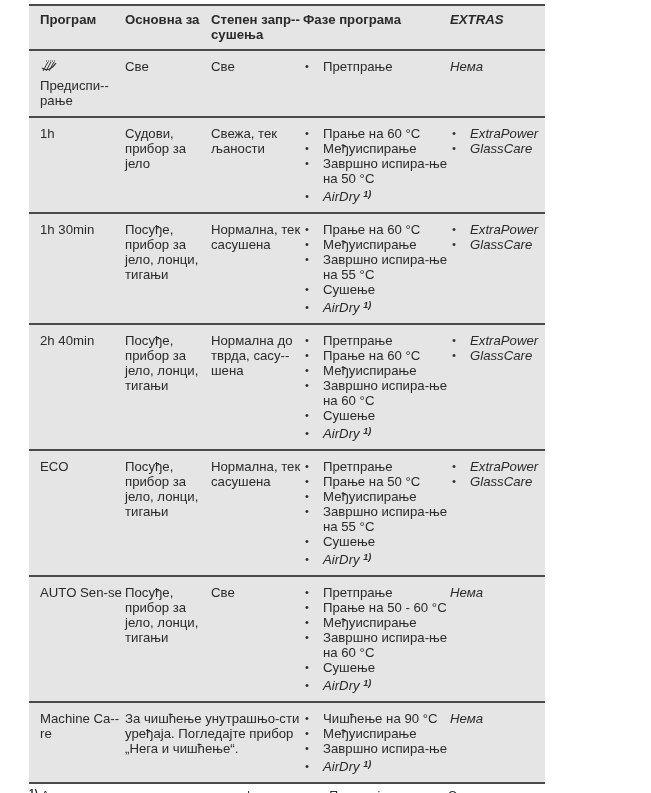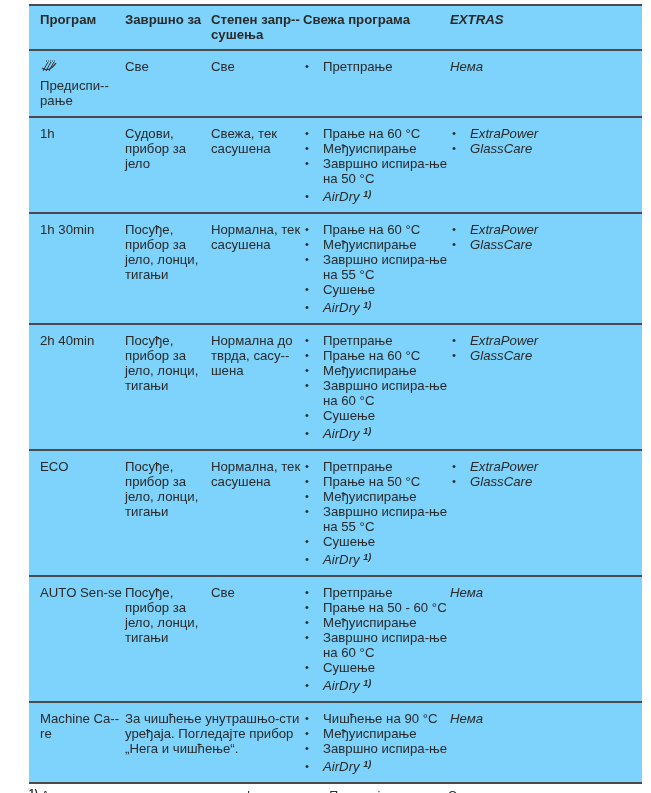--- a/index.html
+++ b/index.html
@@ -1,19 +1,19 @@
 <!DOCTYPE html>
 <html><head>
 <meta charset="utf-8">
 <style>
   html, body { margin: 0; padding: 0; background: #ffffff; }
   body { width: 651px; height: 793px; position: relative; overflow: hidden;
          font-family: "Liberation Sans", sans-serif; color: #2a2a2a; font-size: 13.2px; }
   .page { position: absolute; left: 29px; top: 4px; width: 516px; }
-  table { border-collapse: collapse; width: 613px; background: #7dd3fc; table-layout: fixed; }
+  table { border-collapse: collapse; width: 516px; background: #e5e5e5; table-layout: fixed; }
   th, td { vertical-align: top; text-align: left; padding: 0; }
   thead tr { border-top: 2px solid #4a4a4a; border-bottom: 2px solid #4a4a4a; }
   tbody tr { border-bottom: 2px solid #4a4a4a; }
   th { font-weight: bold; line-height: 15px; padding-top: 6px; padding-bottom: 7px; }
   td { line-height: 15px; padding-top: 8px; padding-bottom: 8px; margin-top: 10px; }
   .c1 { width: 85px; padding-left: 11px; }
   .c2 { width: 86px; }
   .c3 { width: 92px; }
   .c4 { width: 147px; }
   .c5 { width: auto; font-style: italic; }
@@ -27,23 +27,23 @@
   .footnote sup { font-size: 10px; vertical-align: 3px; }
 </style>
 </head>
 <body>
 
 <div class="page">
   <table>
     <thead>
       <tr>
         <th class="c1">Програм</th>
-        <th class="c2">Завршно за</th>
+        <th class="c2">Основна за</th>
         <th class="c3">Степен запр-­сушења</th>
-        <th class="c4">Свежа програма</th>
+        <th class="c4">Фазе програма</th>
         <th class="c5">EXTRAS</th>
       </tr>
     </thead>
     <tbody id="tbody">
         <tr>
           <td class="c1"><span class="icon"><svg width="18" height="14" viewBox="0 0 18 14">
                 <g fill="none" stroke="#333" stroke-width="1">
                   <path d="M3 12 L8 3 M6 12 L11 3 M9 12 L14 3"></path>
                   <path d="M2 9 Q9 14 16 4" stroke-width="1.3"></path>
                   <path d="M6 2 L15 2" stroke-dasharray="1 1"></path>
@@ -54,21 +54,21 @@
           <td class="c4">
             <ul>
               <li>Претпрање</li>
             </ul>
           </td>
           <td class="c5"><span>Нема</span></td>
         </tr>
         <tr>
           <td class="c1"><span>1h</span></td>
           <td class="c2">Судови, прибор за јело</td>
-          <td class="c3">Свежа, тек сасушена</td>
+          <td class="c3">Свежа, тек љаности</td>
           <td class="c4">
             <ul>
               <li>Прање на 60 °C</li>
               <li>Међуиспирање</li>
               <li>Завршно испира-­ње на 50 °C</li>
               <li class="last"><span>AirDry</span> <sup>1)</sup></li>
             </ul>
           </td>
           <td class="c5">
             <ul>

